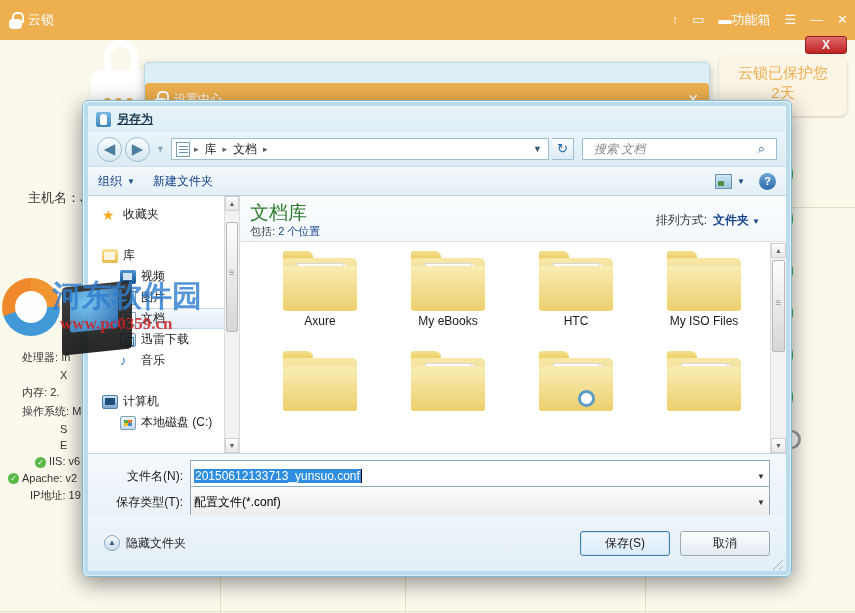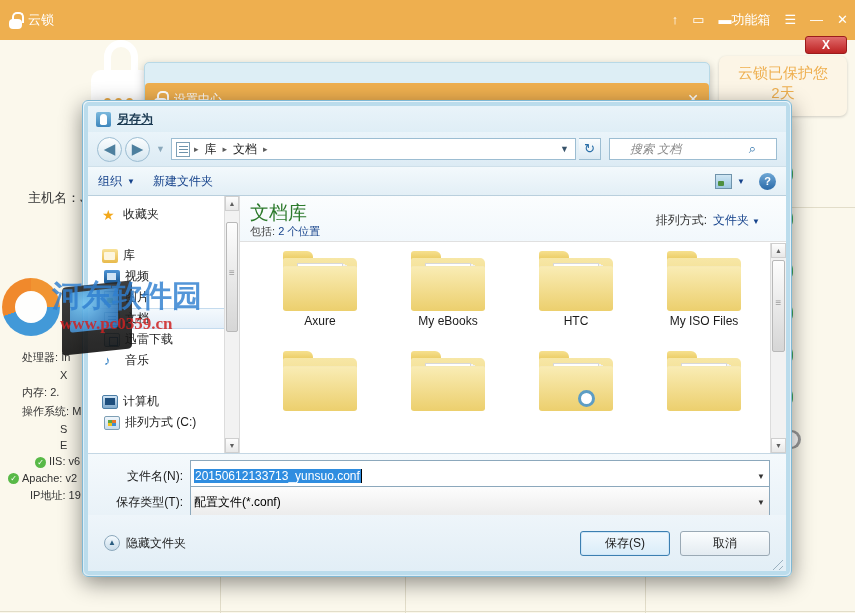--- a/index.html
+++ b/index.html
@@ -226,22 +226,22 @@
   }
   .crumb { color: #1d1d1d; padding: 0 2px; }
   .crumb-sep { color: #5a5a5a; font-size: 9px; padding: 0 1px; }
   #addr-caret { margin-left: auto; color: #38536a; font-size: 9px; padding-right: 2px; }
   #refresh-btn {
     width: 22px; height: 22px; border: 1px solid #9cbdd2; border-left: none;
     background: linear-gradient(#fbfdfe, #dceaf3); color: #2a6fa8;
     font-size: 13px; text-align: center; line-height: 20px; flex: none;
   }
   #searchbox {
-    width: 168px; height: 22px; background: #fff; border: 1px solid #9cbdd2;
-    display: flex; align-items: center; padding: 0 20px; font-size: 12px;
+    width: 195px; height: 22px; background: #fff; border: 1px solid #9cbdd2;
+    display: flex; align-items: center; padding: 0 11px; font-size: 12px;
     color: #8a8a8a; font-style: italic; flex: none; margin-left: 5px;
   }
   #search-icon { margin-left: auto; color: #2a6fa8; font-size: 13px; font-style: normal; }
 
   
   #cmdbar {
     height: 30px; display: flex; align-items: center; padding: 0 10px;
     background: linear-gradient(#f3f9fc, #e3eff6);
     border-top: 1px solid #cfe0ea; border-bottom: 1px solid #b9cfdd;
     font-size: 12px; color: #15428b;
@@ -268,21 +268,21 @@
   
   #main-split { flex: 1; display: flex; background: #fff; overflow: hidden; }
   #tree-pane {
     width: 152px; background: #fff; position: relative;
     border-right: 1px solid #dcdcdc; overflow: hidden;
   }
   .tree-item {
     display: flex; align-items: center; gap: 5px; height: 21px;
     padding-left: 14px; font-size: 12px; color: #1c1c1c; white-space: nowrap;
   }
-  .tree-item.level2 { padding-left: 16px; }
+  .tree-item.level2 { padding-left: 32px; }
   .tree-item.sel {
     background: linear-gradient(#f4f9fd, #e3eef8);
     border: 1px solid #c4dbee; border-left: none; border-right: none;
   }
   .tree-gap { height: 10px; }
   .tico { width: 16px; height: 14px; flex: none; position: relative; }
   .tico.star { color: #f2a81c; font-size: 14px; line-height: 14px; }
   .tico.lib { background: linear-gradient(#f8e29a, #e8ba4b); border-radius: 2px; }
   .tico.lib::after { content:""; position:absolute; left:2px; top:3px; width:11px; height:8px; background:#fdf6e0; border-radius:1px; }
   .tico.vid { background: linear-gradient(#4d94d6, #17548f); border-radius: 2px; }
@@ -327,21 +327,21 @@
     height: 46px; padding: 6px 0 0 10px;
     background: linear-gradient(#fbfdfe, #f2f8fc);
     border-bottom: 1px solid #e0e0e0; position: relative;
   }
   #lib-title { font-size: 19px; color: #2c7a2c; line-height: 22px; }
   #lib-sub { font-size: 11px; color: #444; }
   #lib-sub b { color: #15428b; font-weight: normal; }
   #arrange {
     position: absolute; right: 26px; top: 16px; font-size: 12px; color: #333;
   }
-  #arrange b { color: #15428b; font-weight: normal; padding-left: 6px; }
+  #arrange b { color: #15428b; font-weight: bold; padding-left: 6px; }
   #arrange i { font-style: normal; font-size: 8px; color: #15428b; padding-left: 3px; }
 
   #grid {
     position: absolute; top: 47px; left: 0; right: 16px; bottom: 0;
     padding: 8px 0 0 16px; display: flex; flex-wrap: wrap; align-content: flex-start;
   }
   .cell { width: 128px; height: 100px; text-align: center; }
   .folder {
     width: 74px; height: 60px; margin: 0 auto; position: relative;
   }
@@ -640,21 +640,21 @@
         <span>音乐</span>
       </div>
       <div class="tree-gap"></div>
       <div class="tree-gap"></div>
       <div class="tree-item">
         <span class="tico pc"></span>
         <span>计算机</span>
       </div>
       <div class="tree-item level2">
         <span class="tico disk"></span>
-        <span>排列方式 (C:)</span>
+        <span>本地磁盘 (C:)</span>
       </div>
 
       <div id="tree-scroll">
         <div class="sbtn">▲</div>
         <div id="tree-thumb"></div>
         <div class="sbtn bot">▼</div>
       </div>
     </div>
 
     <div id="list-pane">

